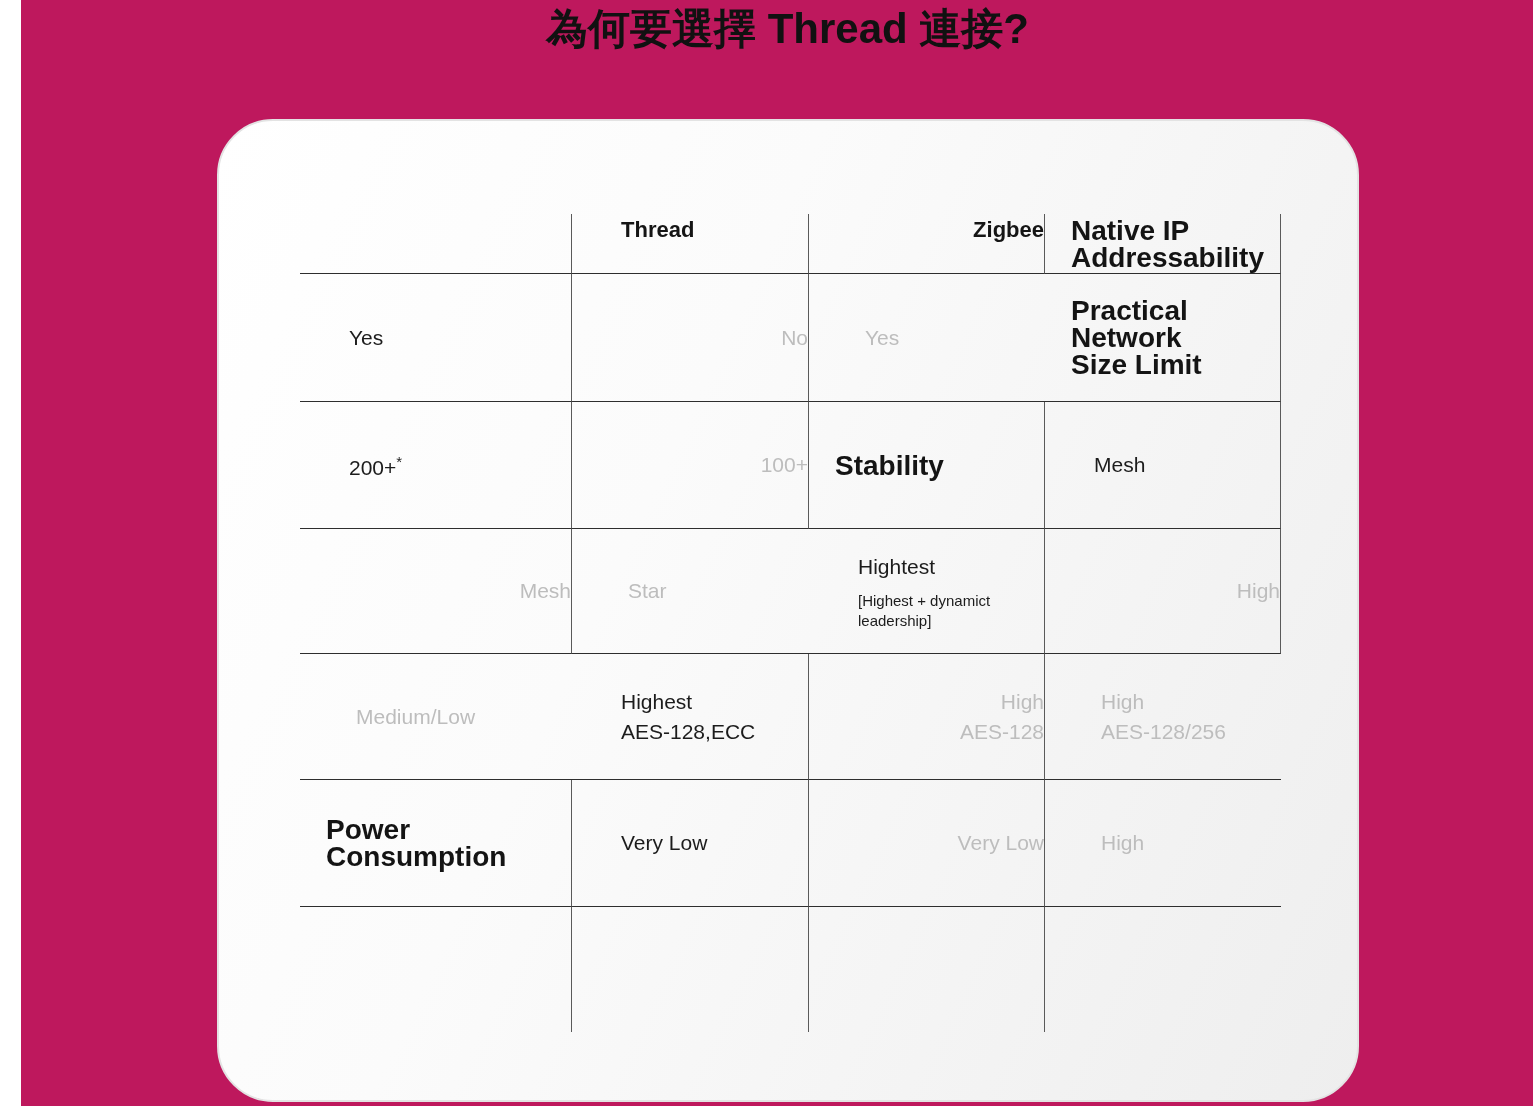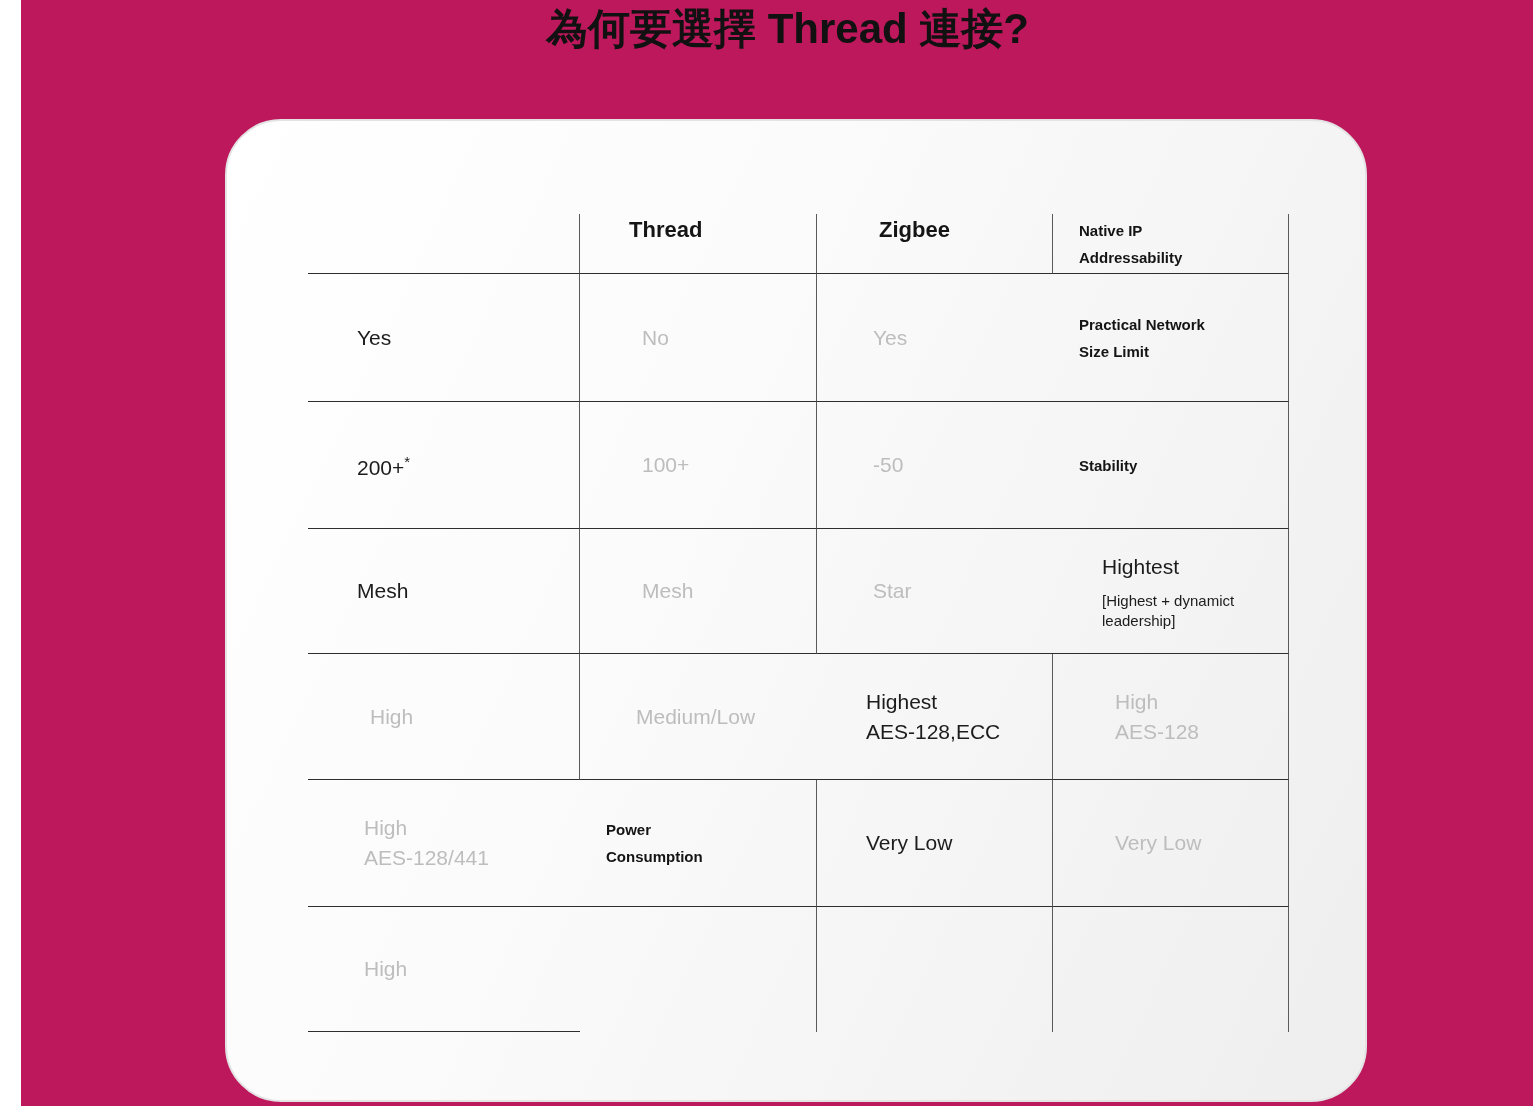--- a/index.html
+++ b/index.html
@@ -23,21 +23,21 @@
     width: 100%;
     margin: 0;
     text-align: center;
     font-size: 42px;
     font-weight: 700;
     color: #111111;
     line-height: 58px;
   }
   .card {
     position: absolute;
-    left: 204px;
+    left: 196px;
     top: 119px;
     width: 1142px;
     height: 983px;
     box-sizing: border-box;
     border: 2px solid #e3e3e3;
     border-radius: 56px;
     background: linear-gradient(115deg, #ffffff 0%, #fbfbfb 38%, #eeeeee 100%);
   }
   .grid {
     position: absolute;
@@ -59,29 +59,29 @@
     justify-content: flex-start;
     padding-top: 2px;
     font-weight: 700;
     font-size: 22px;
     color: #151515;
     line-height: 28px;
   }
   .lbl {
     padding-left: 26px;
     font-weight: 700;
-    font-size: 15px;
+    font-size: 28px;
     line-height: 27px;
     color: #141414;
   }
   .ll { display: block; }
   .val { font-size: 21px; color: #1c1c1c; line-height: 30px; }
   .muted { color: #bdbdbd; }
   .pt { padding-left: 49px; }
-  .pz { padding-left: 62px; }
+  .pz { padding-left: 62px; text-align: right; }
   .pw { padding-left: 56px; }
   .vl { display: block; }
   .sp { font-size: 15px; }
   .note {
     font-size: 15px;
     line-height: 20px;
     margin-top: 9px;
     width: 175px;
     color: #1c1c1c;
   }
@@ -122,23 +122,20 @@
       <div class="c lbl br bb">
         <span class="ll">Practical Network</span>
         <span class="ll">Size Limit</span>
       </div>
       <div class="c val pt br bb">
         <span class="vl"><span>200+</span><sup class="sp">*</sup></span>
       </div>
       <div class="c val muted pz br bb">
         <span class="vl">100+</span>
       </div>
-      <div class="c val muted pw bb">
-        <span class="vl">-50</span>
-      </div>
 
       <div class="c lbl br bb">
         <span class="ll">Stability</span>
       </div>
       <div class="c val pt br bb">
         <span class="vl">Mesh</span>
       </div>
       <div class="c val muted pz br bb">
         <span class="vl">Mesh</span>
       </div>
@@ -160,21 +157,21 @@
       <div class="c val pt br bb">
         <span class="vl">Highest</span>
         <span class="vl">AES-128,ECC</span>
       </div>
       <div class="c val muted pz br bb">
         <span class="vl">High</span>
         <span class="vl">AES-128</span>
       </div>
       <div class="c val muted pw bb">
         <span class="vl">High</span>
-        <span class="vl">AES-128/441</span>
+        <span class="vl">AES-128/256</span>
       </div>
 
       <div class="c lbl br bb">
         <span class="ll">Power</span>
         <span class="ll">Consumption</span>
       </div>
       <div class="c val pt br bb">
         <span class="vl">Very Low</span>
       </div>
       <div class="c val muted pz br bb">

